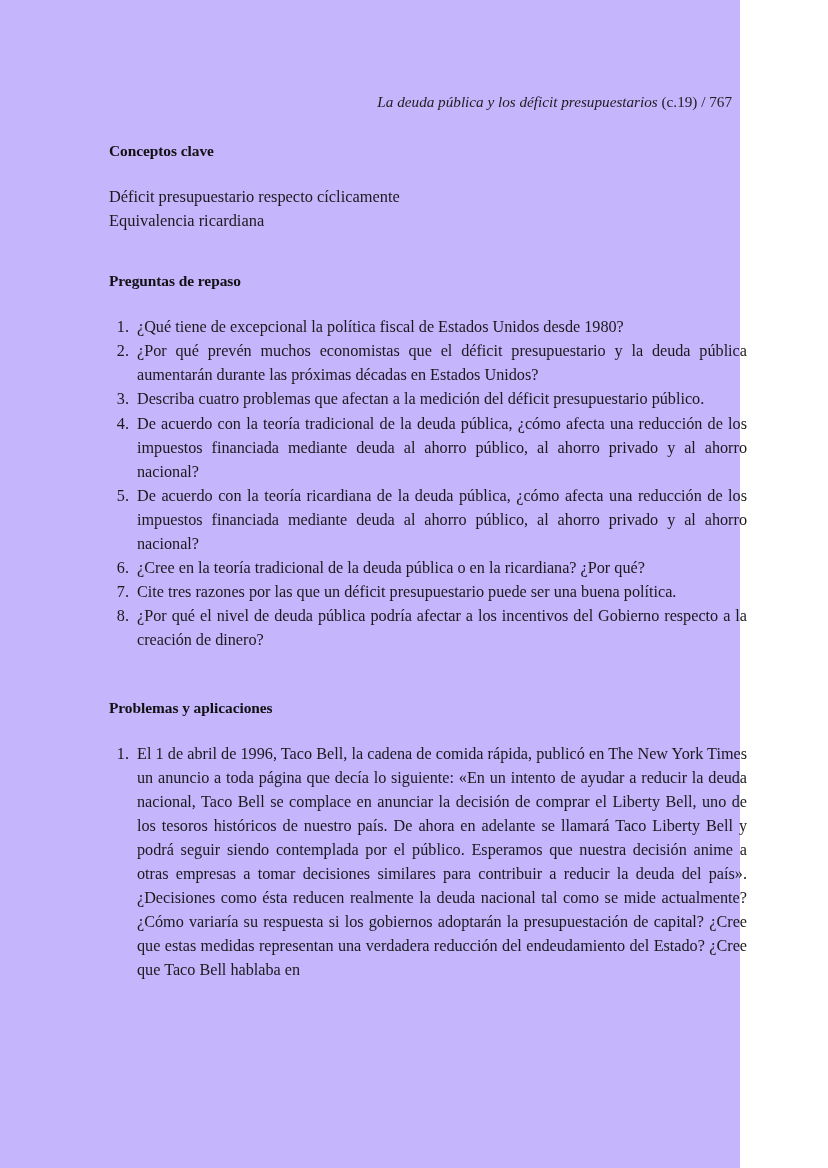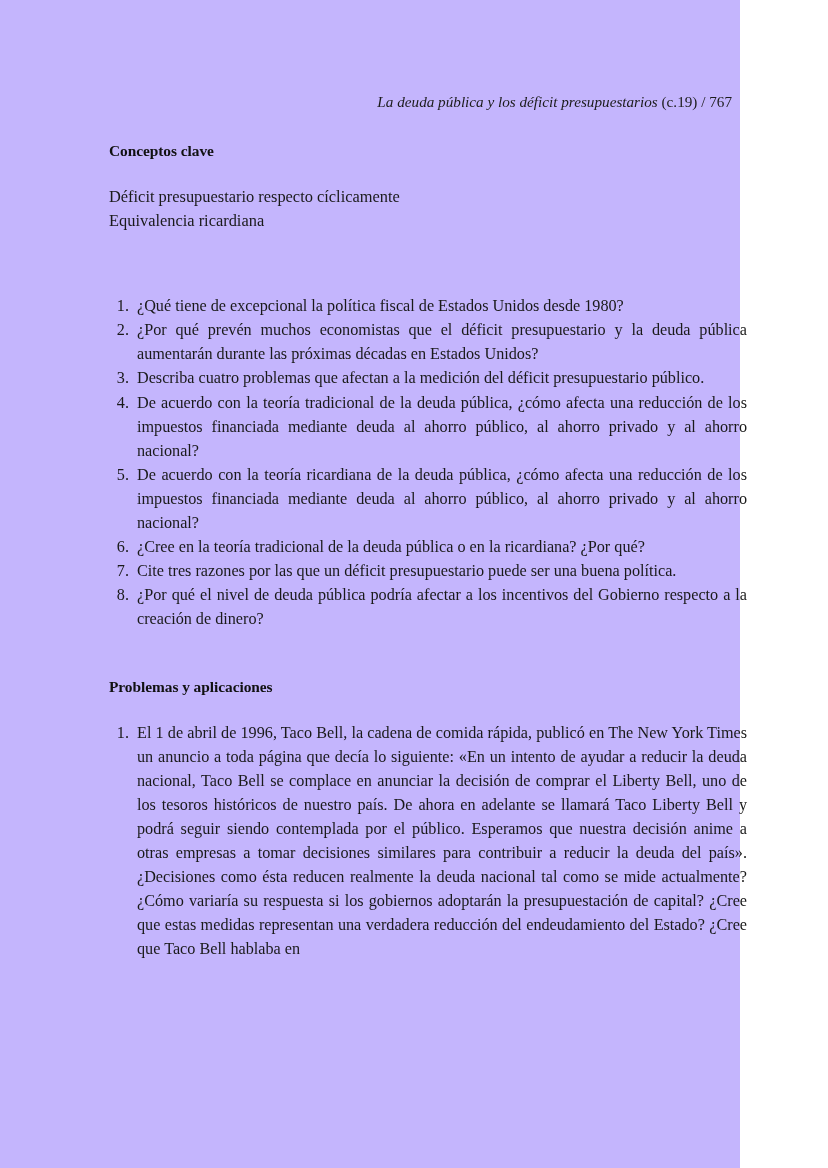--- a/index.html
+++ b/index.html
@@ -119,20 +119,21 @@
 
     <h2 class="section-heading">Conceptos clave</h2>
     <div class="gap-after-heading"></div>
     <ul class="concepts">
       <li>Déficit presupuestario respecto cíclicamente</li>
       <li>Equivalencia ricardiana</li>
     </ul>
 
     <div class="spacer-before-preguntas"></div>
 
+    <h2 class="section-heading">Preguntas de repaso</h2>
     <div class="gap-after-heading"></div>
     <ol class="qlist">
       <li>
         <span class="marker">1.</span>
         <span class="itemtext">¿Qué tiene de excepcional la política fiscal de Estados Unidos desde 1980?</span>
       </li>
       <li>
         <span class="marker">2.</span>
         <span class="itemtext">¿Por qué prevén muchos economistas que el déficit presupuestario y la deuda pública aumentarán durante las próximas décadas en Estados Unidos?</span>
       </li>

